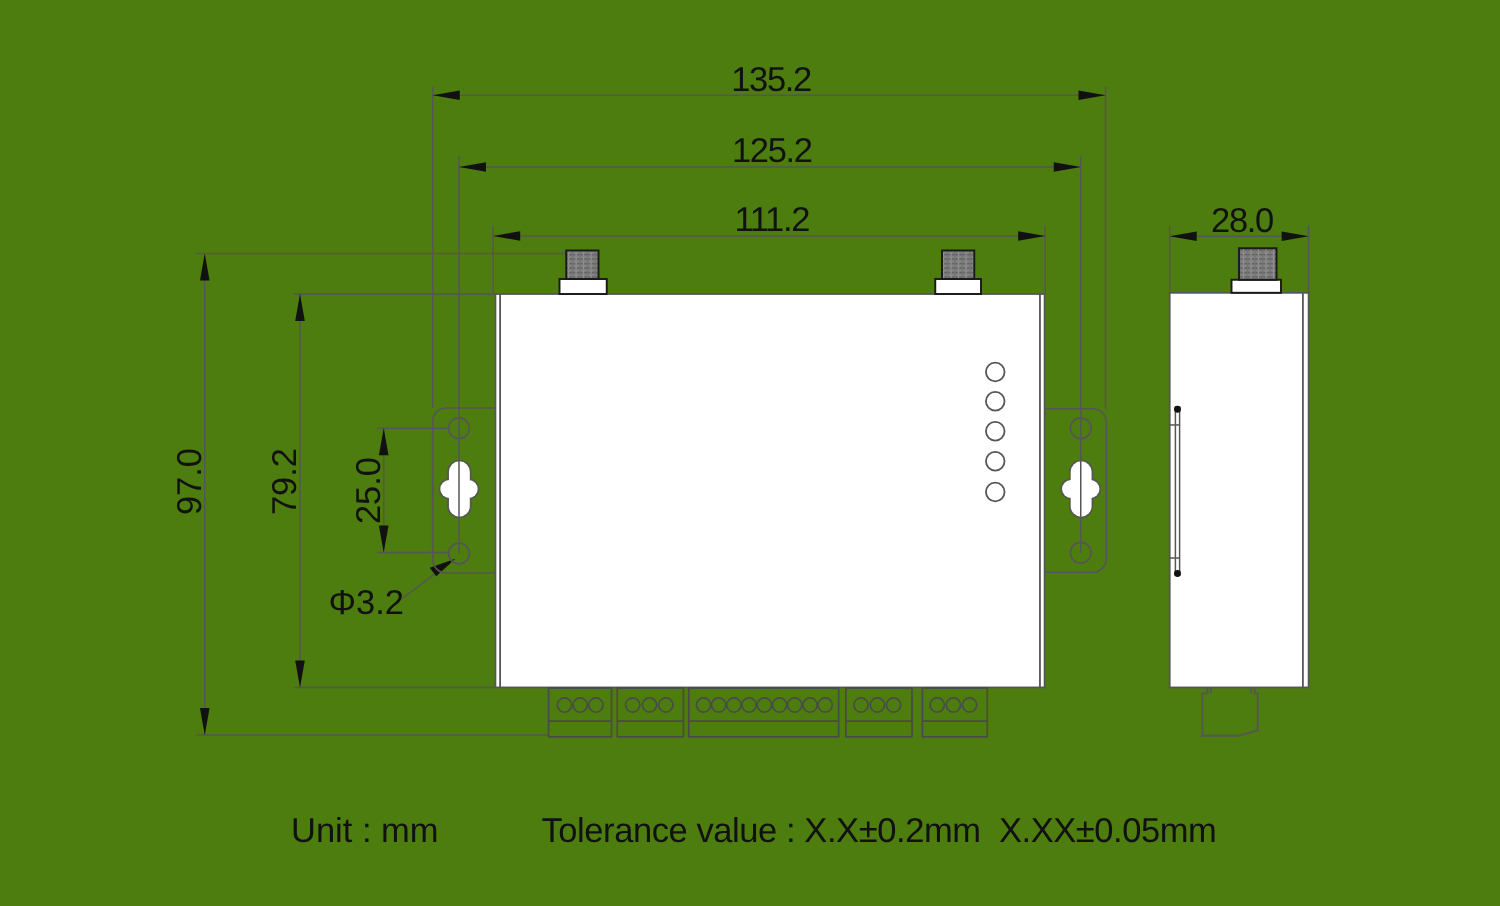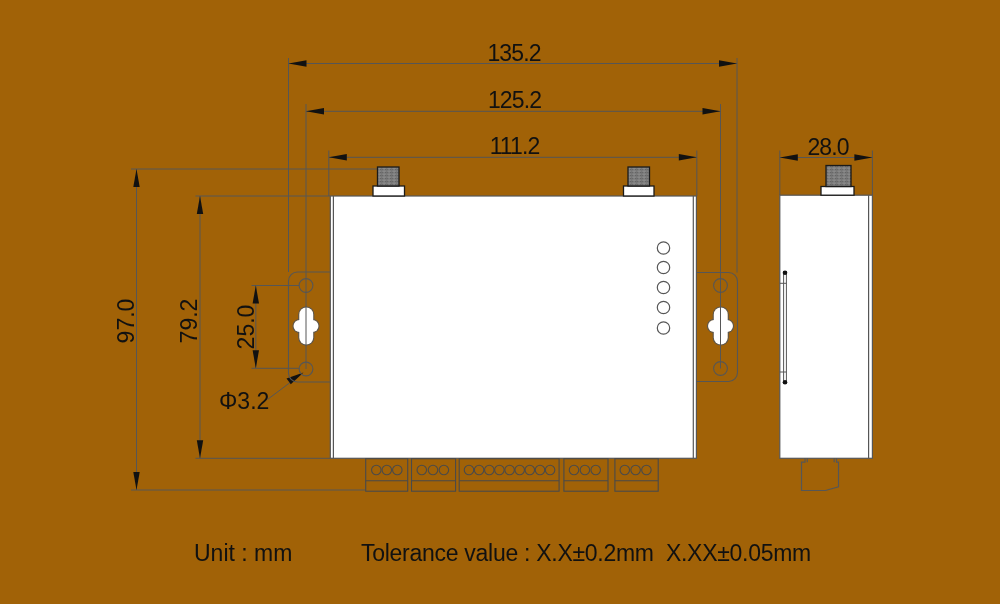--- a/index.html
+++ b/index.html
@@ -1,16 +1,16 @@
 <!DOCTYPE html>
 <html><head>
 <meta charset="utf-8">
 <style>
   html,body{margin:0;padding:0;background:#ffffff;}
-  .page{width:1000px;height:604px;position:relative;background:#a16207;overflow:hidden;}
+  .page{width:1000px;height:604px;position:relative;background:#4d7c0f;overflow:hidden;}
   svg{position:absolute;top:0;left:0;}
   text{font-family:"Liberation Sans",sans-serif;fill:#111;}
 </style>
 </head>
 <body>
 <div class="page">
 <svg width="1000" height="604" viewBox="0 0 1000 604">
 <defs>
   <pattern id="kn" width="5" height="3" patternUnits="userSpaceOnUse">
     <rect width="5" height="3" fill="#838383"></rect>

